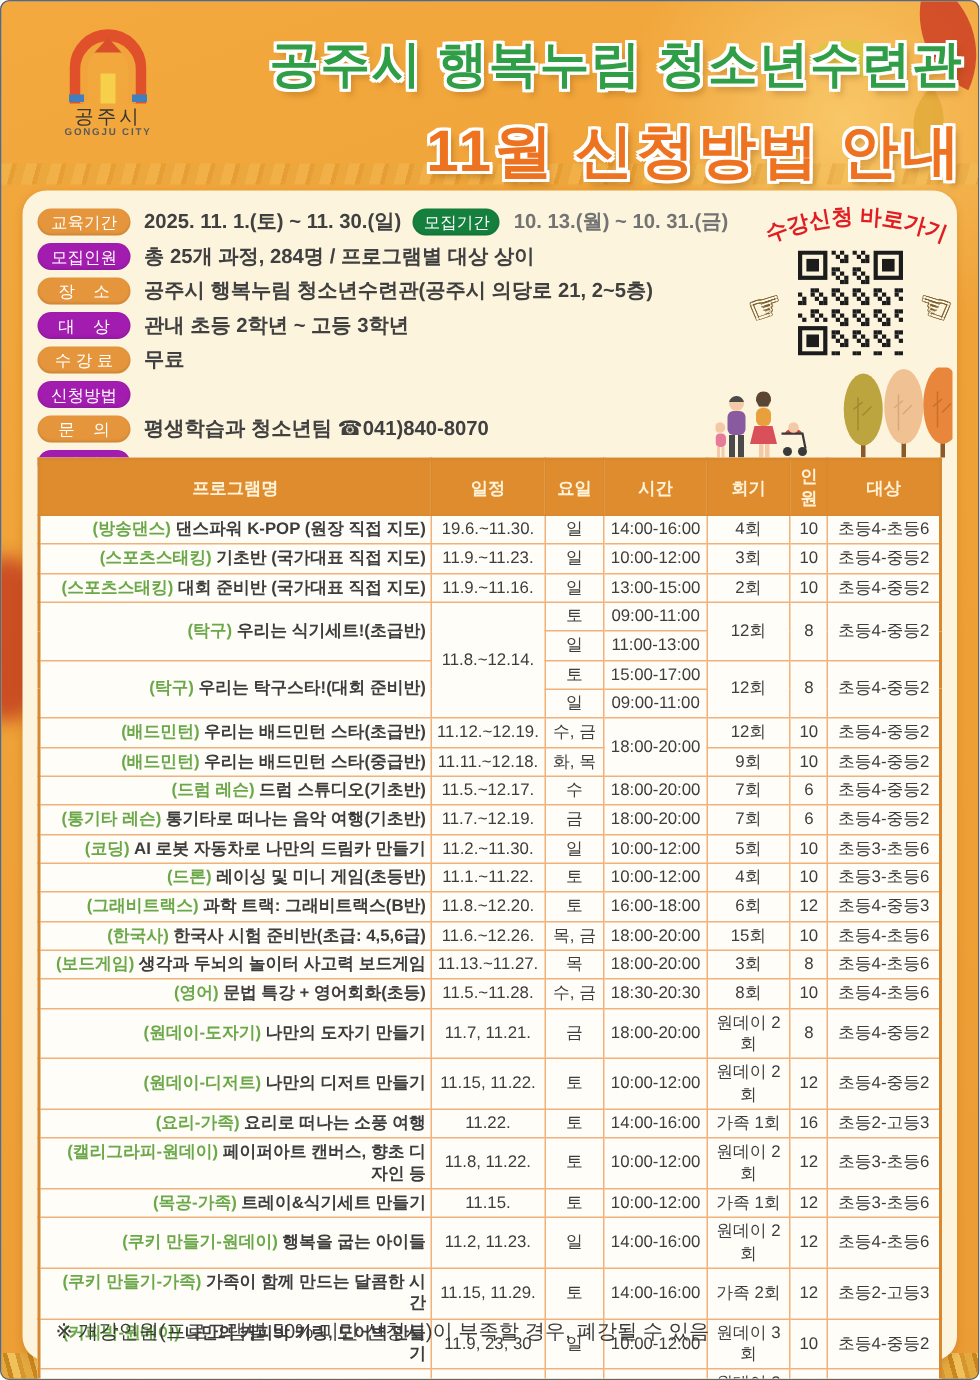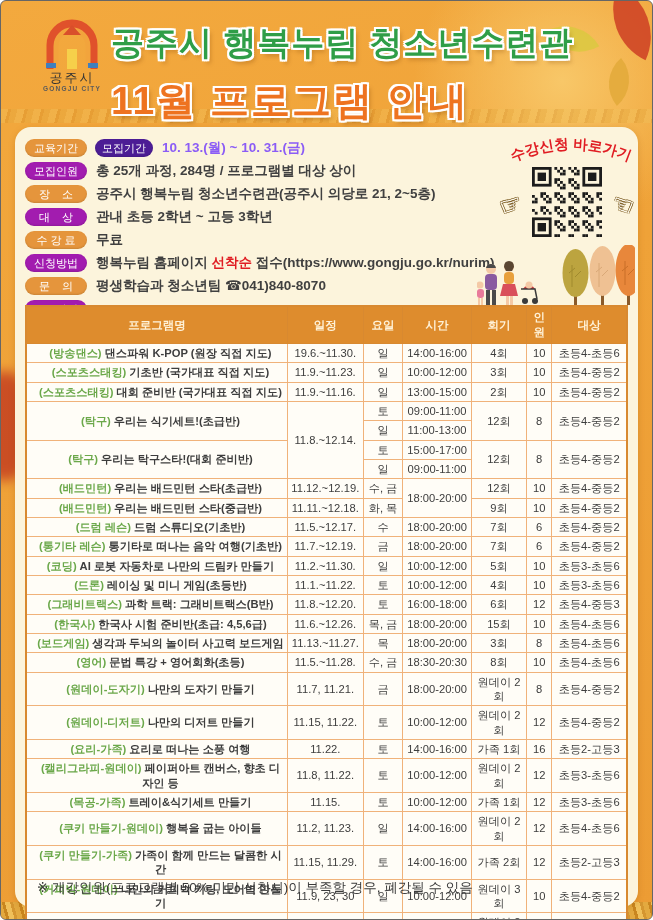--- a/index.html
+++ b/index.html
@@ -17,58 +17,58 @@
         background:#c23a1f;filter:blur(6px);opacity:.8;}
   .wheat{position:absolute;left:0;right:0;bottom:0;height:17px;
         background:repeating-linear-gradient(75deg,#e3a93f 0 5px,#c9861f 5px 8px,#f0c05a 8px 13px,#d59630 13px 16px);}
   .wheat2{position:absolute;left:0;right:0;top:108px;height:14px;opacity:.45;
         background:repeating-linear-gradient(105deg,rgba(240,192,90,.9) 0 7px,rgba(201,134,31,.6) 7px 10px,rgba(227,169,63,.9) 10px 16px);}
   
   .logo{position:absolute;left:28px;top:18px;width:86px;text-align:center;}
   .logo svg{display:block;margin:0 auto;}
   .logo .kname{font-size:13px;font-weight:normal;color:#333;letter-spacing:2px;line-height:1.1;}
   .logo .ename{font-size:6.5px;color:#5a5a5a;letter-spacing:1.2px;font-weight:bold;}
-  .titles{position:absolute;left:110px;right:10px;top:20px;text-align:left;}
+  .titles{position:absolute;left:110px;right:10px;top:20px;text-align:right;}
   .t1{font-size:33px;font-weight:900;letter-spacing:1px;color:#2f9e47;
       text-shadow:-2px -2px 0 #fff,2px -2px 0 #fff,-2px 2px 0 #fff,2px 2px 0 #fff,0 -2px 0 #fff,0 2px 0 #fff,-2px 0 0 #fff,2px 0 0 #fff,3px 4px 4px rgba(120,60,0,.35);}
   .t2{margin-top:8px;font-size:39px;font-weight:900;letter-spacing:2px;color:#ee7320;
       text-shadow:-2px -2px 0 #fff,2px -2px 0 #fff,-2px 2px 0 #fff,2px 2px 0 #fff,0 -2px 0 #fff,0 2px 0 #fff,-2px 0 0 #fff,2px 0 0 #fff,3px 4px 4px rgba(120,60,0,.35);}
   
   .panel{position:absolute;left:14px;top:126px;width:623px;height:780px;background:#fcf4dc;
          border-radius:16px;z-index:2;box-shadow:0 2px 6px rgba(150,80,0,.25);}
   
   .info{position:absolute;left:10px;top:10px;width:480px;}
   .irow{display:flex;align-items:center;height:22px;margin-bottom:1px;}
   .badge{display:inline-flex;justify-content:center;align-items:center;min-width:62px;height:18px;
          border-radius:10px;color:#fff;font-size:11px;font-weight:normal;white-space:pre;flex:0 0 auto;
          box-shadow:inset 0 -1px 2px rgba(0,0,0,.12);}
   .b-orange{background:#e5953c;}
   .b-green{background:#a21caf;}
-  .b-red{background:#4c1d95;min-width:58px;margin-left:8px;}
+  .b-red{background:#15803d;min-width:58px;margin-left:8px;}
   .itext{margin-left:9px;font-size:13.5px;font-weight:bold;color:#404040;white-space:pre;}
-  .red-strong{color:#8b5cf6;}
+  .red-strong{color:#737373;}
   .itext .hl{color:#e01d23;}
   
   .qrblock{position:absolute;left:486px;top:6px;width:132px;text-align:center;}
   .qr-arc{display:block;margin:0 auto;}
   .qr-wrap{position:relative;width:70px;height:70px;margin:0 auto;}
   .qr-wrap svg{display:block;background:#fcf4dc;}
   .hand{position:absolute;top:24px;font-size:24px;color:#fff;font-weight:bold;
         text-shadow:-1px -1px 0 #7a5a20,1px -1px 0 #7a5a20,-1px 1px 0 #7a5a20,1px 1px 0 #7a5a20;}
   .hand-l{left:-32px;transform:rotate(-18deg);}
   .hand-r{right:-32px;transform:rotate(18deg);}
   
   .illus{position:absolute;left:462px;top:118px;width:158px;height:62px;}
   
   table.prog{position:absolute;left:10px;top:178px;width:603px;border-collapse:collapse;table-layout:fixed;
              background:#fffdf7;border:2px solid #d88930;}
   table.prog th{background:#de8c2d;color:#fff2d8;font-size:11.5px;font-weight:bold;padding:3px 2px;border:1px solid #d88930;}
   table.prog td{border:1px solid #f0b27a;font-size:11.2px;color:#3d3d3d;padding:2px 3px;text-align:center;
                 font-weight:500;line-height:1.28;background:#fffdf7;}
-  table.prog td.c-name{text-align:center;padding-left:10px;}
+  table.prog td.c-name{text-align:right;padding-left:10px;}
   .tag{color:#6ba84a;font-weight:bold;margin-right:3px;}
   .ttl{font-weight:600;}
   
   .footnote{position:absolute;left:22px;top:752px;font-size:13.5px;font-weight:normal;color:#3a3a3a;}
 </style>
 </head>
 <body>
 
 <div class="page">
   <div class="glow"></div>
@@ -86,28 +86,29 @@
       <rect x="5" y="44" width="10" height="5" fill="#3f7fbf"></rect>
       <rect x="47" y="44" width="10" height="5" fill="#3f7fbf"></rect>
       <rect x="26" y="30" width="10" height="20" fill="#f6d04a"></rect>
       <path d="M22 16 L31 6 L40 16 Z" fill="#d94f2b"></path>
     </svg>
     <div class="kname">공주시</div>
     <div class="ename">GONGJU CITY</div>
   </div>
   <div class="titles">
     <div class="t1">공주시 행복누림 청소년수련관</div>
-    <div class="t2">11월 프로그램 안내</div>
+    <div class="t2">11월 신청방법 안내</div>
   </div>
 
   <div class="panel">
 
     <div class="info">
       <div class="irow">
         <span class="badge b-orange">교육기간</span>
+        <span class="itext">2025. 11. 1.(토) ~ 11. 30.(일)</span>
         <span class="badge b-red">모집기간</span>
         <span class="itext red-strong">10. 13.(월) ~ 10. 31.(금)</span>
       </div>
       <div class="irow">
         <span class="badge b-green">모집인원</span>
         <span class="itext">총 25개 과정, 284명 / 프로그램별 대상 상이</span>
       </div>
       <div class="irow">
         <span class="badge b-orange">장    소</span>
         <span class="itext">공주시 행복누림 청소년수련관(공주시 의당로 21, 2~5층)</span>
@@ -115,21 +116,20 @@
       <div class="irow">
         <span class="badge b-green">대    상</span>
         <span class="itext">관내 초등 2학년 ~ 고등 3학년</span>
       </div>
       <div class="irow">
         <span class="badge b-orange">수 강 료</span>
         <span class="itext">무료</span>
       </div>
       <div class="irow">
         <span class="badge b-green">신청방법</span>
-        <span class="itext"><span>행복누림 홈페이지 </span><span class="hl">선착순</span><span> 접수(https://www.gongju.go.kr/nurim)</span></span>
       </div>
       <div class="irow">
         <span class="badge b-orange">문    의</span>
         <span class="itext">평생학습과 청소년팀 ☎041)840-8070</span>
       </div>
       <div class="irow">
         <span class="badge b-green">교육과정</span>
       </div>
     </div>
 

